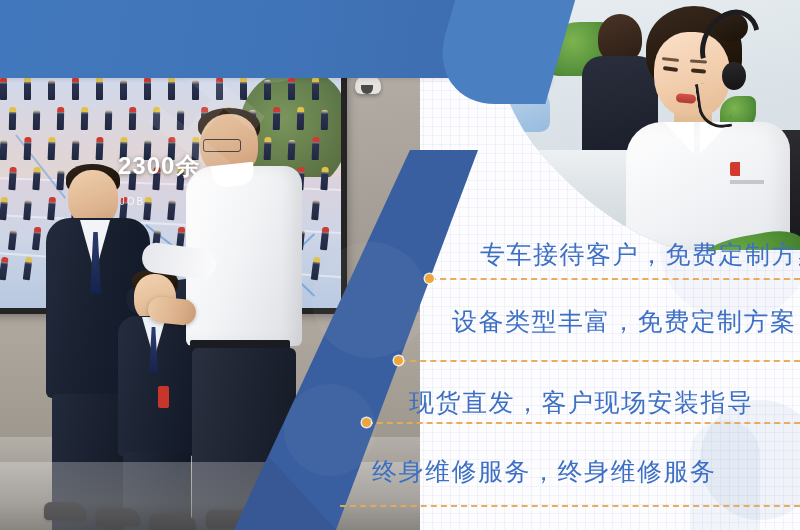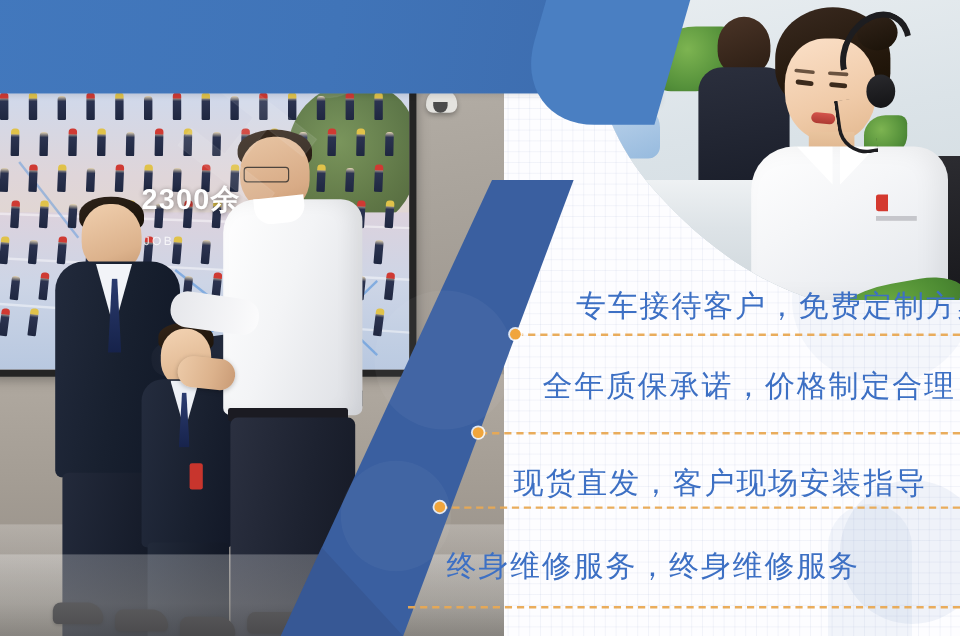--- a/index.html
+++ b/index.html
@@ -791,27 +791,27 @@
 
   <div class="feature-list">
 
     <div class="feature-row">
       <div class="feature-text" style="left:140px; top:238px;">专车接待客户，免费定制方案</div>
     </div>
     <div class="dash-line" style="left:90px; top:278px; width:370px;"></div>
     <div class="dash-dot" style="left:85px; top:274px;"></div>
 
     <div class="feature-row">
-      <div class="feature-text" style="left:112px; top:305px;">全年质保承诺，价格制定合理</div>
+      <div class="feature-text" style="left:112px; top:305px;">设备类型丰富，免费定制方案</div>
     </div>
     <div class="dash-line" style="left:60px; top:360px; width:400px;"></div>
     <div class="dash-dot" style="left:54px; top:356px;"></div>
 
     <div class="feature-row">
-      <div class="feature-text" style="left:88px; top:386px;font-family:Liberation Serif, serif;">现货直发，客户现场安装指导</div>
+      <div class="feature-text" style="left:69px; top:386px;font-family:Liberation Serif, serif;">现货直发，客户现场安装指导</div>
     </div>
     <div class="dash-line" style="left:27px; top:422px; width:433px;"></div>
     <div class="dash-dot" style="left:22px; top:418px;"></div>
 
     <div class="feature-row">
       <div class="feature-text" style="left:32px; top:455px;">终身维修服务，终身维修服务</div>
     </div>
     <div class="dash-line" style="left:0px; top:505px; width:460px;"></div>
 
   </div>

